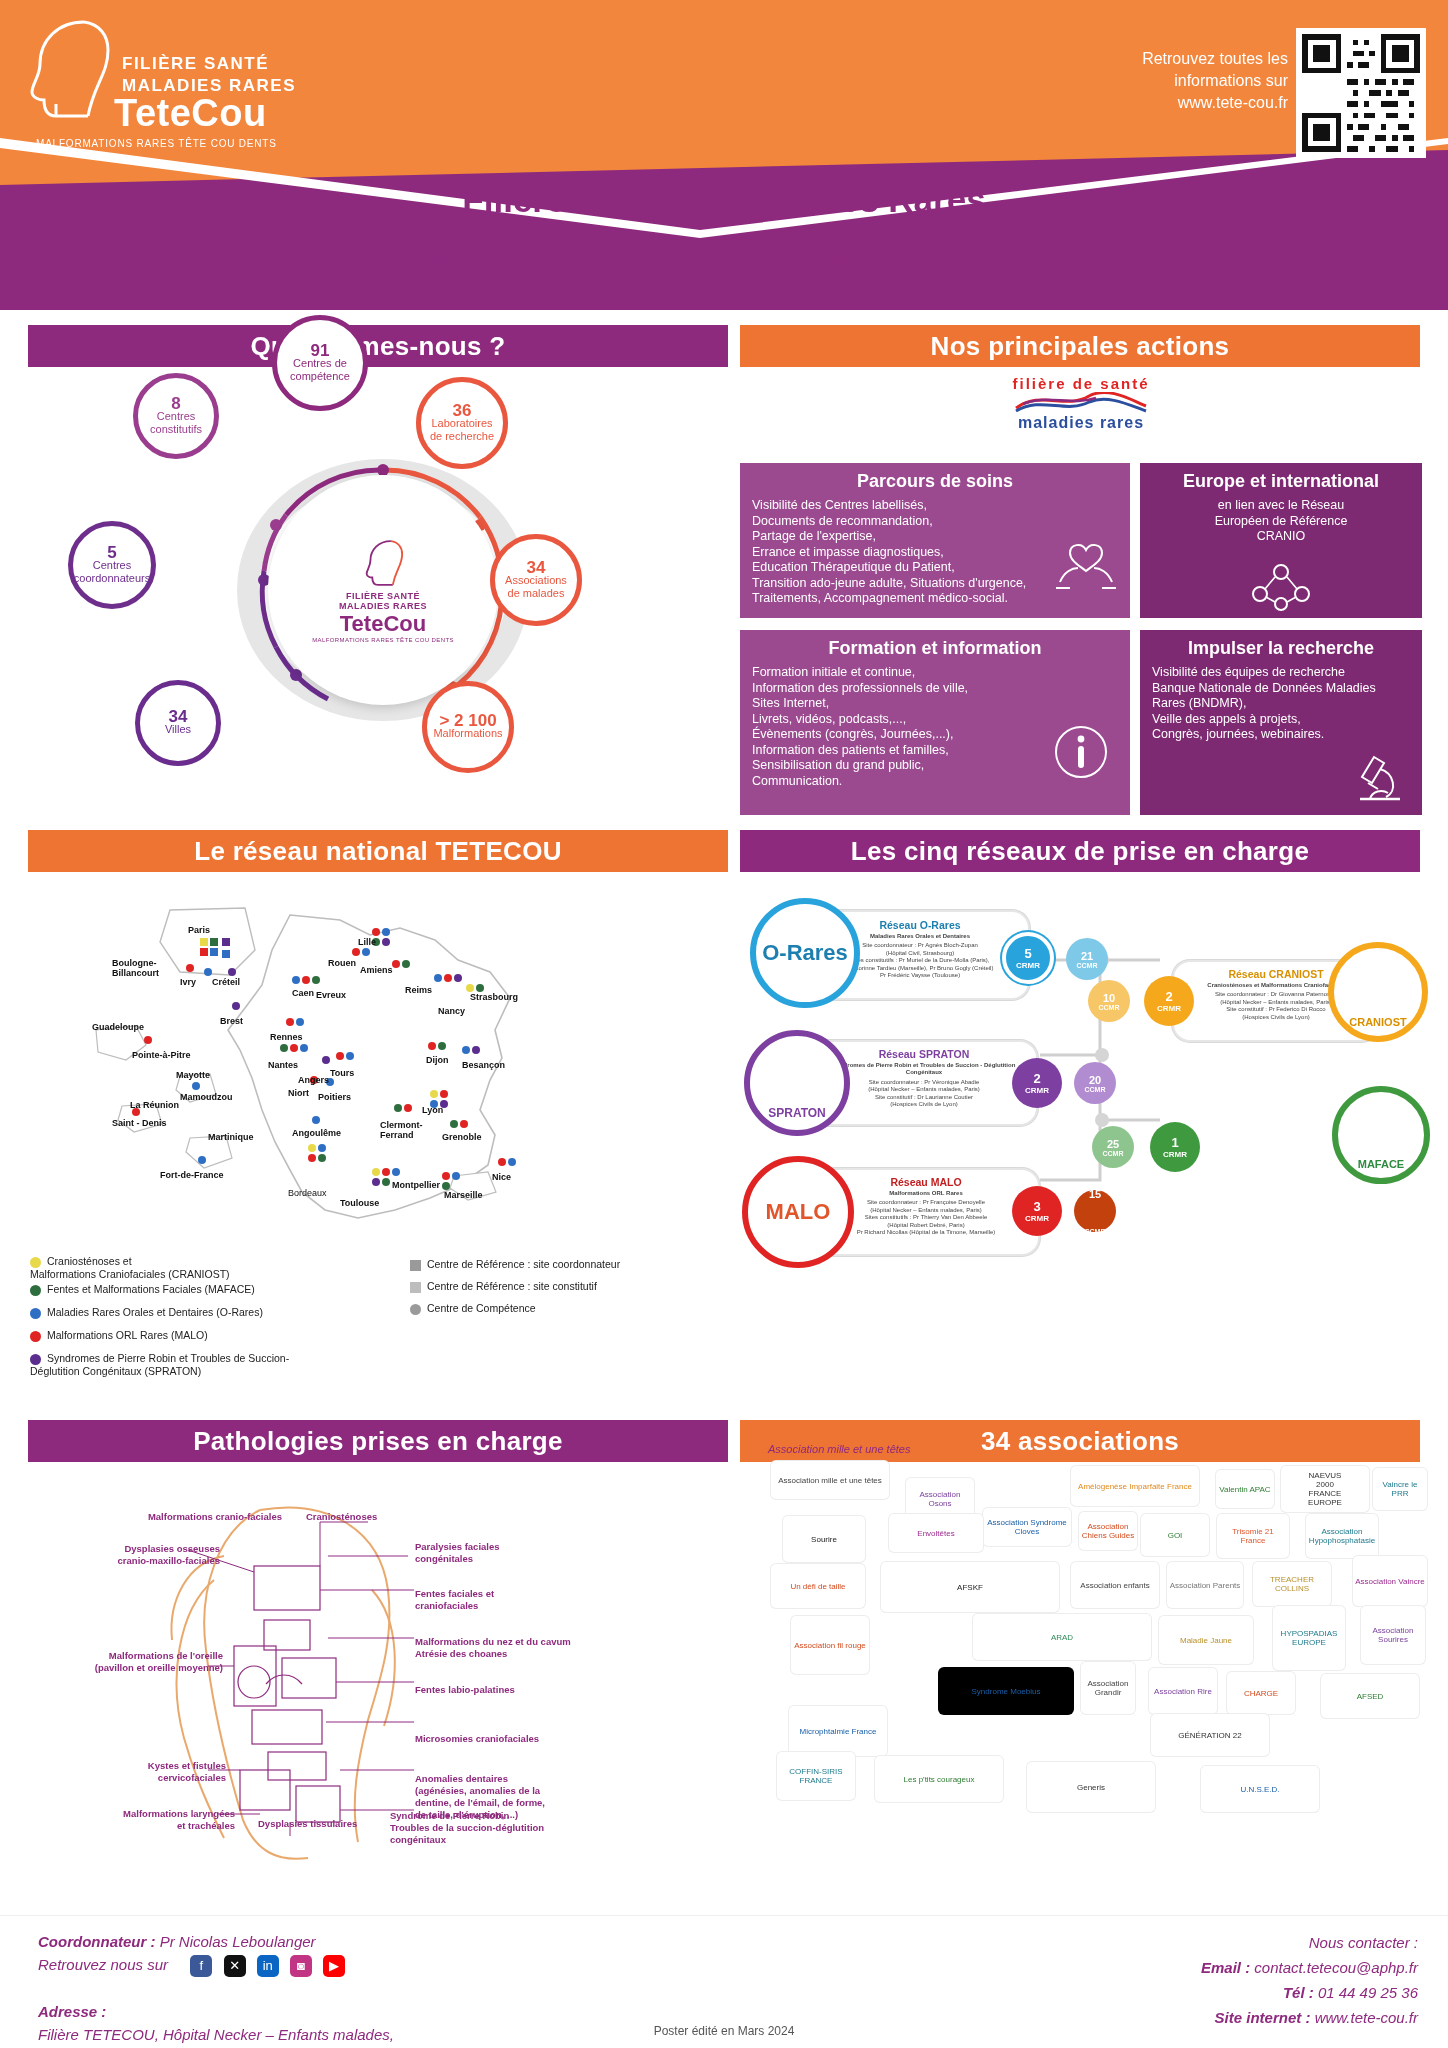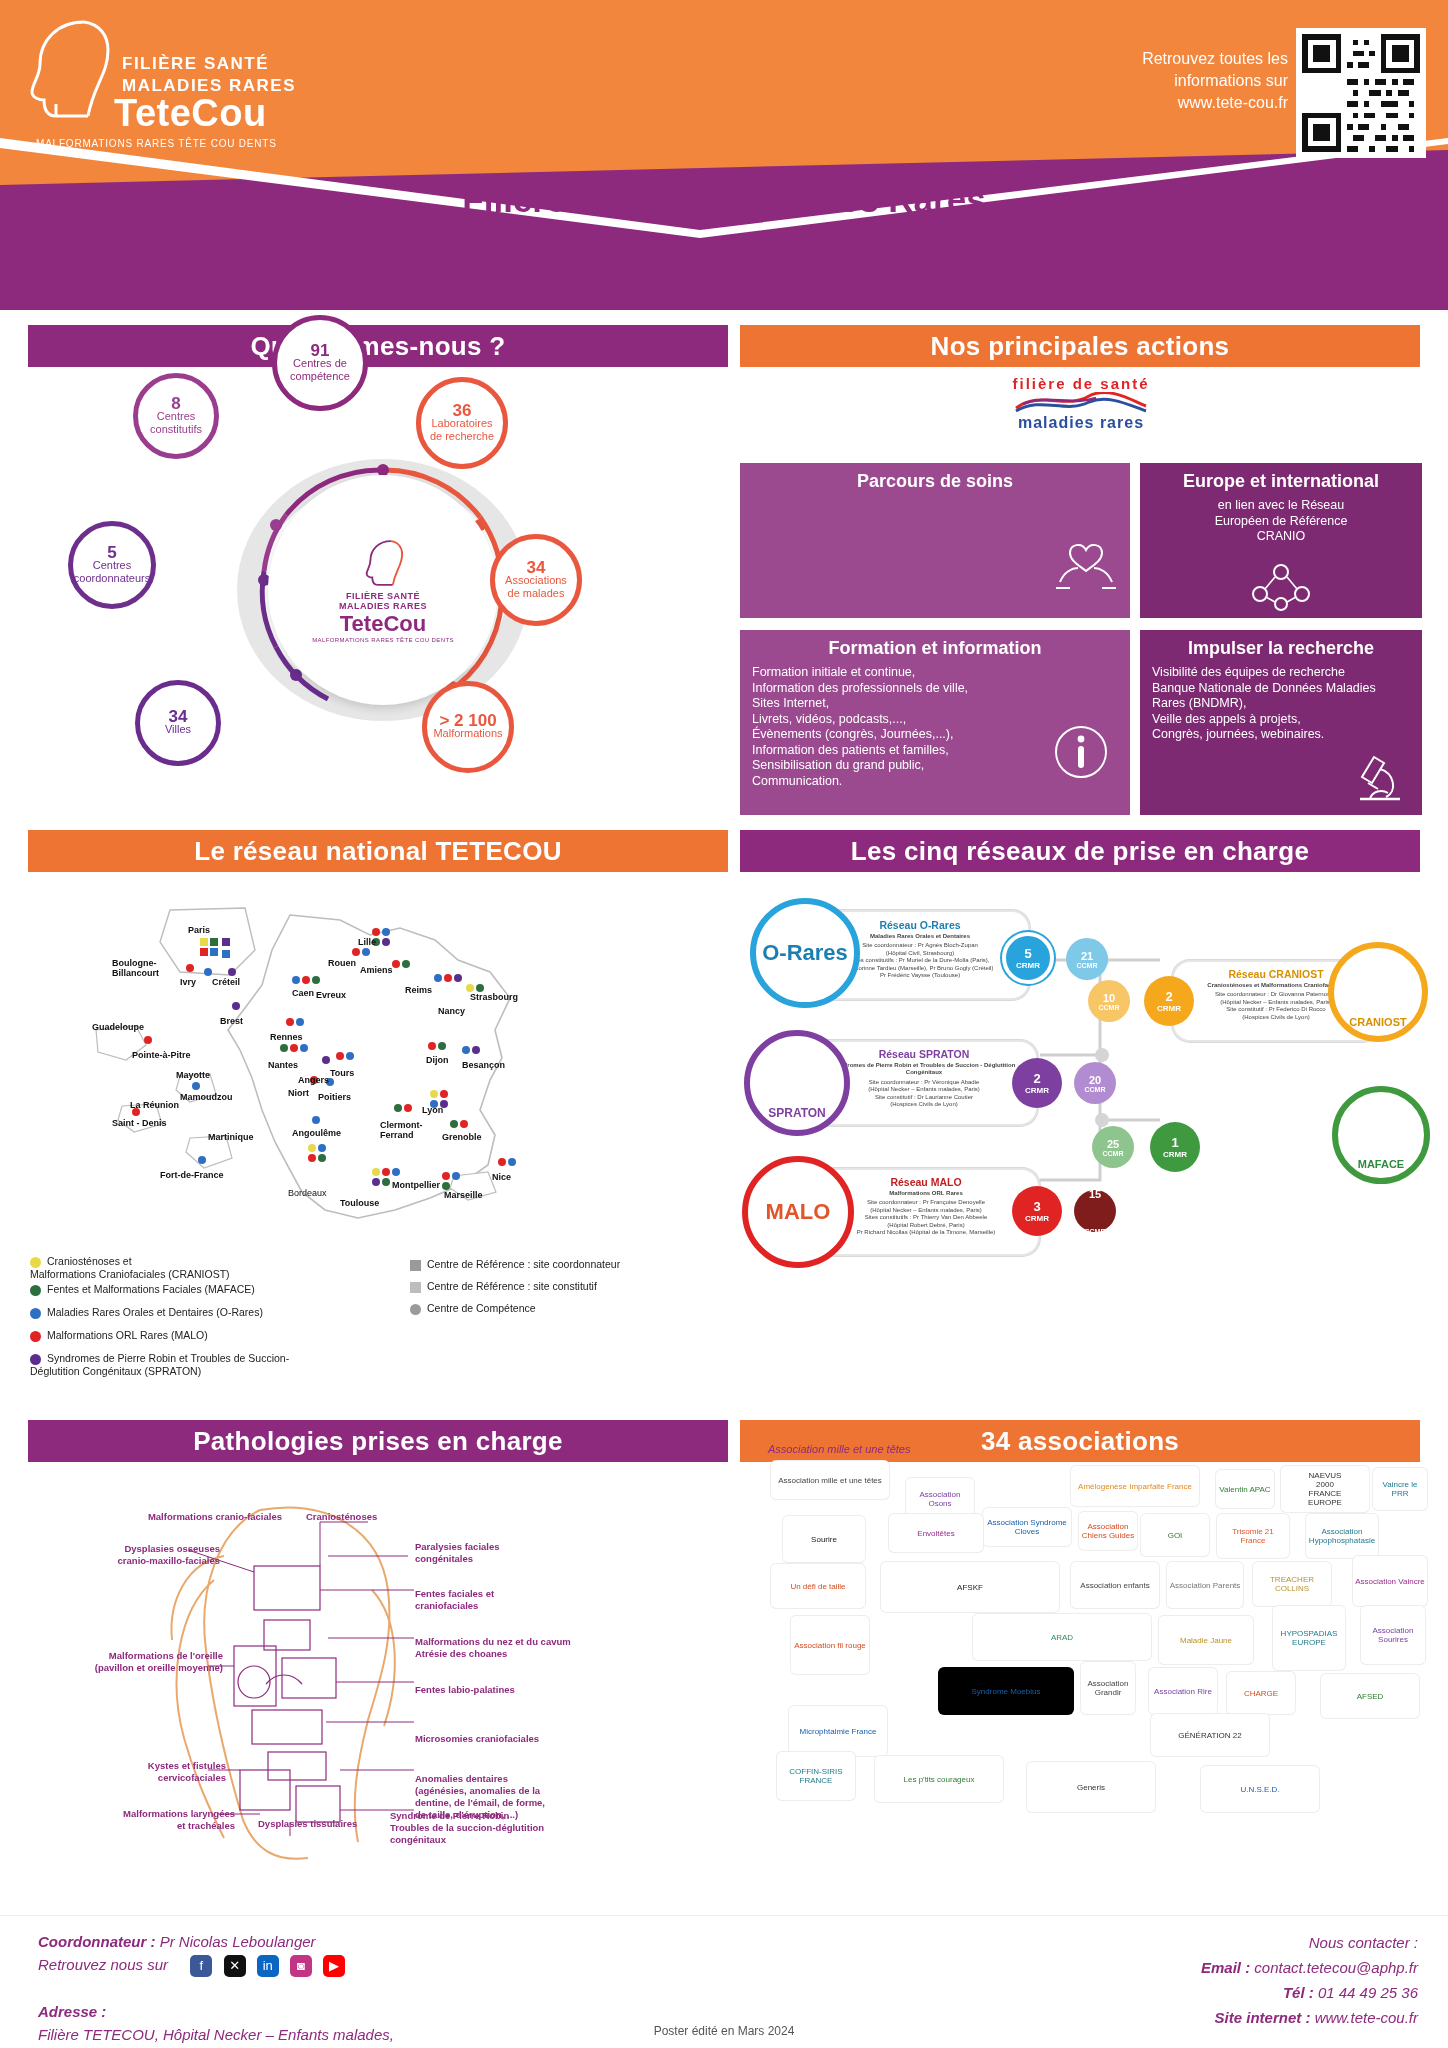--- a/index.html
+++ b/index.html
@@ -255,20 +255,27 @@
   <svg width="140" height="22" viewBox="0 0 140 22">
     <path d="M5 16 C30 -2 55 18 78 4 C98 -6 120 8 135 14" fill="none" stroke="#e02424" stroke-width="3"></path>
     <path d="M5 19 C30 4 55 22 78 10 C98 2 120 14 135 19" fill="none" stroke="#2b4f9e" stroke-width="3"></path>
     <path d="M12 12 C35 2 60 14 85 6" fill="none" stroke="#8e2a7e" stroke-width="2.5"></path>
   </svg>
   <div style="font-size:16px;color:#2b4f9e;font-weight:bold;letter-spacing:1px">maladies rares</div>
 </div>
 
 <div class="card c-purple" style="left:740px; top:463px; width:390px; height:155px;">
   <h3>Parcours de soins</h3>
+  <p style="white-space:pre-line">Visibilité des Centres labellisés,
+Documents de recommandation,
+Partage de l'expertise,
+Errance et impasse diagnostiques,
+Education Thérapeutique du Patient,
+Transition ado-jeune adulte, Situations d'urgence,
+Traitements, Accompagnement médico-social.</p>
   <svg style="position:absolute;right:12px;bottom:28px;" width="64" height="54" viewBox="0 0 64 54">
     <path d="M32 14 c-4-8-16-6-16 3 0 8 10 13 16 18 6-5 16-10 16-18 0-9-12-11-16-3z" fill="none" stroke="#fff" stroke-width="2"></path>
     <path d="M6 46 c4-10 12-14 18-14" fill="none" stroke="#fff" stroke-width="2"></path>
     <path d="M58 46 c-4-10-12-14-18-14" fill="none" stroke="#fff" stroke-width="2"></path>
     <path d="M2 52 h14 M48 52 h14" stroke="#fff" stroke-width="2"></path>
   </svg>
 </div>
 
 <div class="card c-dark" style="left:1140px; top:463px; width:282px; height:155px;">
   <h3>Europe et international</h3>
@@ -547,21 +554,21 @@
 (Hôpital Robert Debré, Paris)
 Pr Richard Nicollas (Hôpital de la Timone, Marseille)</div>
   </div>
   <div style="position:absolute;left:2px;top:276px;width:112px;height:112px;border-radius:50%;border:6px solid #e02424;background:#fff;display:flex;align-items:center;justify-content:center;font-size:22px;color:#e0552a;font-weight:bold;">
       <span>MALO</span>
     </div>
   <div class="crmr" style="left:272px;top:306px;width:50px;height:50px;background:#e02424;">
       <b>3</b>
       <span>CRMR</span>
     </div>
-  <div class="ccmr" style="left:334px;top:310px;width:42px;height:42px;background:#7f1d1d;gap:28px;">
+  <div class="ccmr" style="left:334px;top:310px;width:42px;height:42px;background:#c2410c;gap:28px;">
       <b>15</b>
       <span>CCMR</span>
     </div>
 </div>
 
 <div style="position:absolute;left:28px;top:1470px;width:700px;height:420px;">
   <svg width="700" height="420" style="position:absolute;left:0;top:0;">
     <g stroke="#e9a96d" stroke-width="2" fill="none">
       <path d="M232 40 C190 60 170 120 178 180 C185 240 200 300 215 350 C228 382 250 392 280 388"></path>
       <path d="M232 40 C300 28 352 60 360 120 C366 170 352 210 340 250 C330 290 322 330 330 372"></path>

